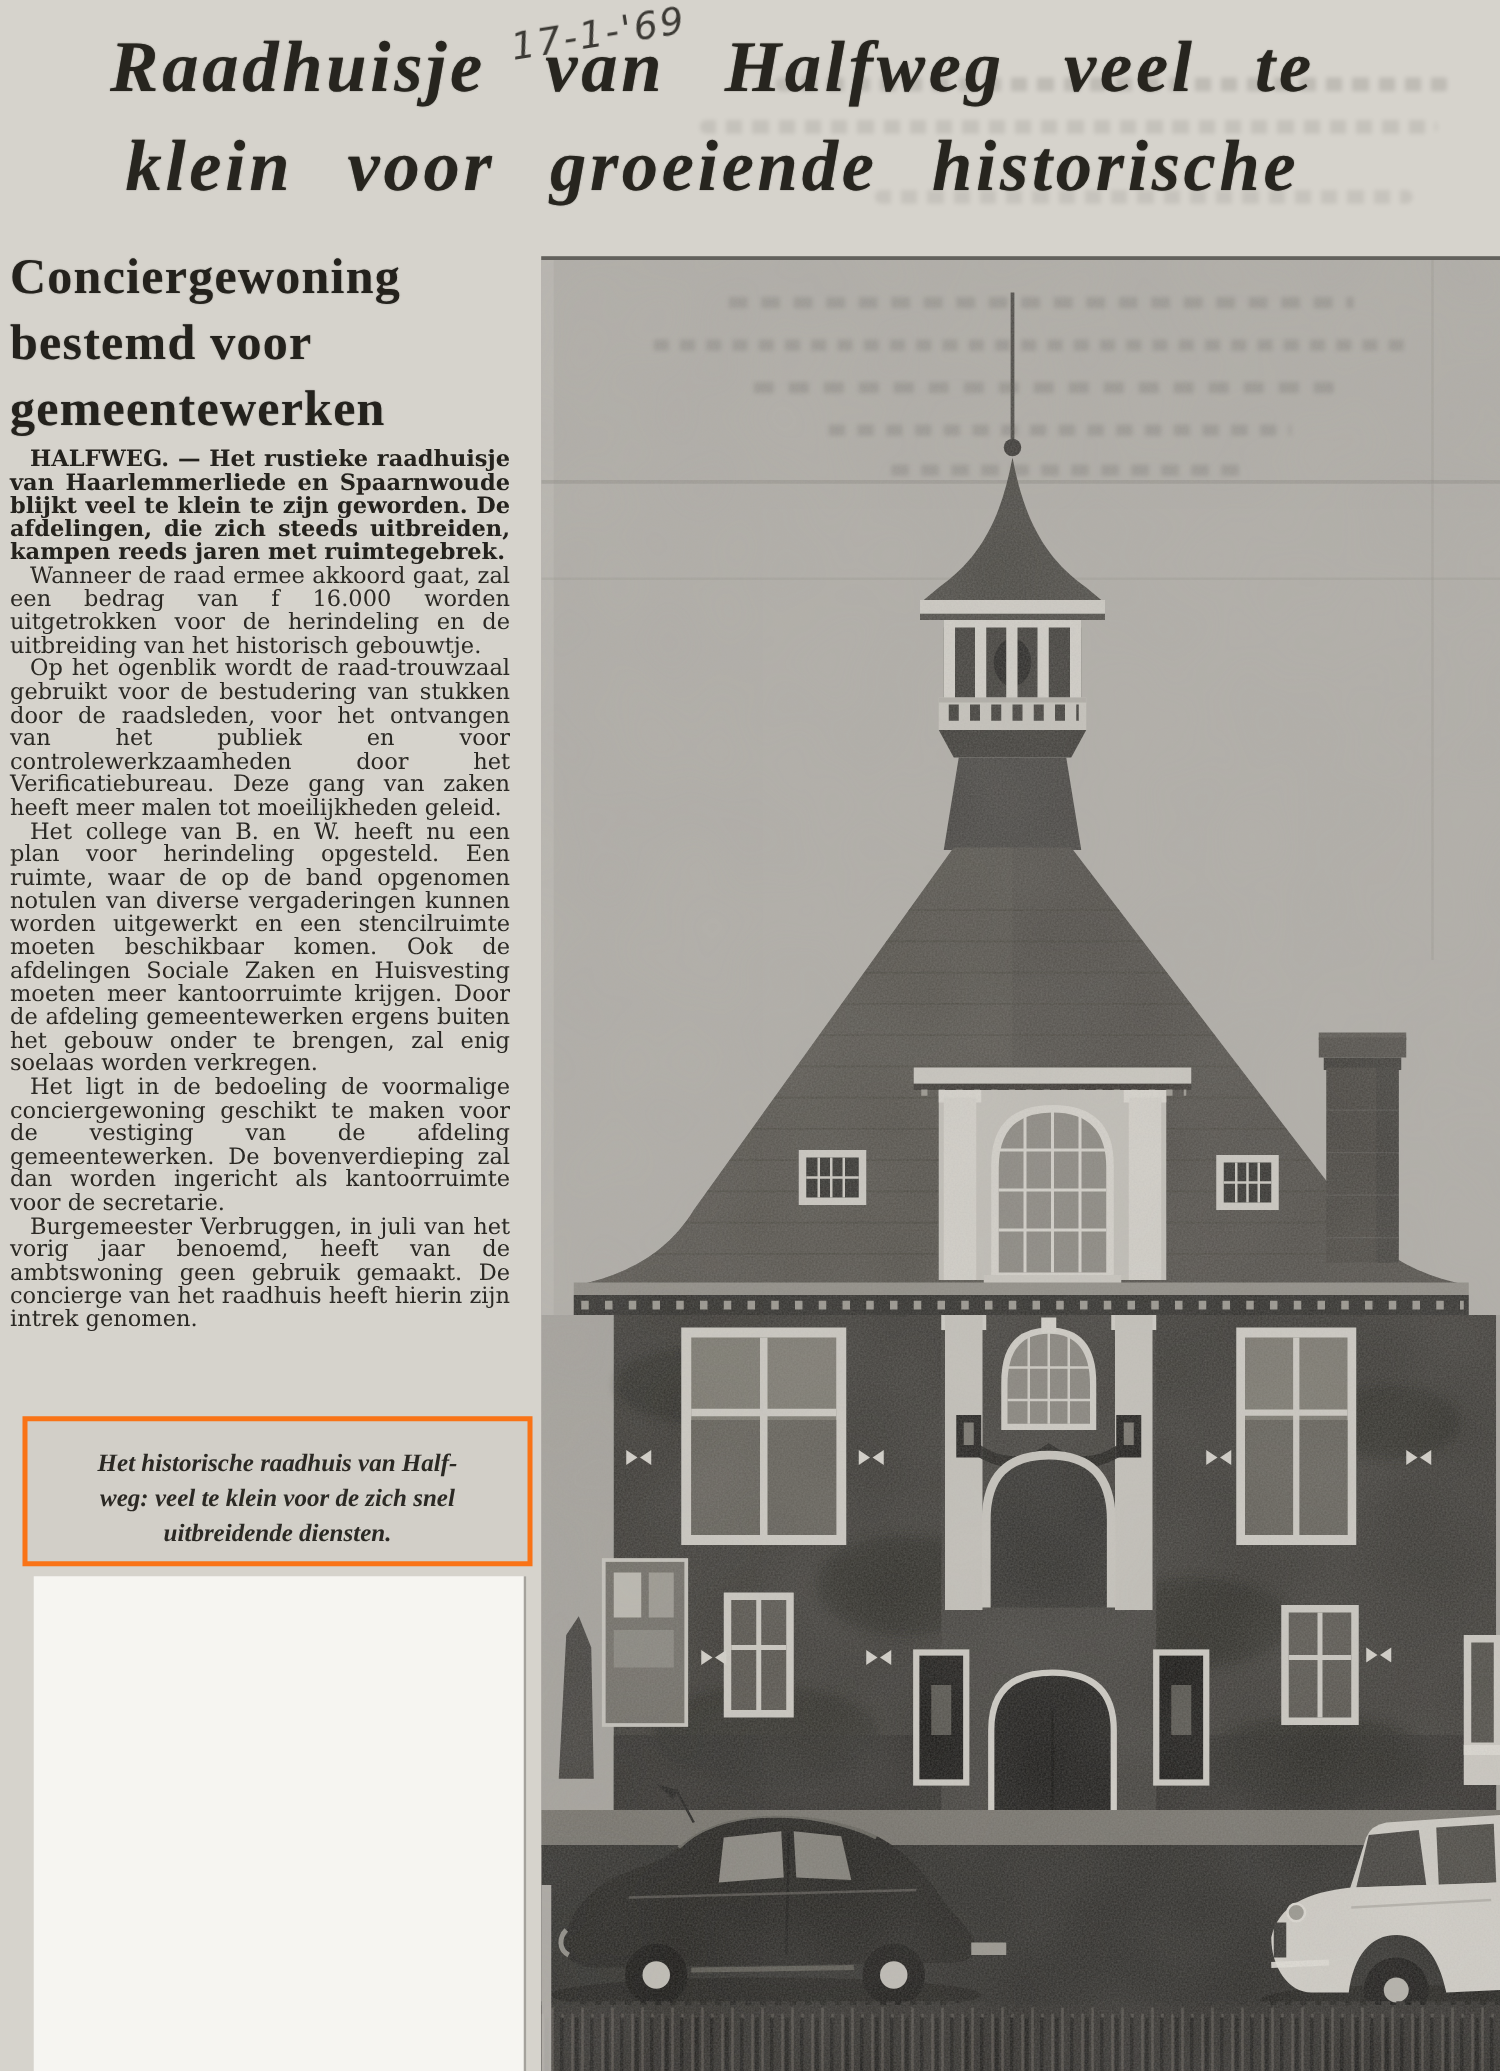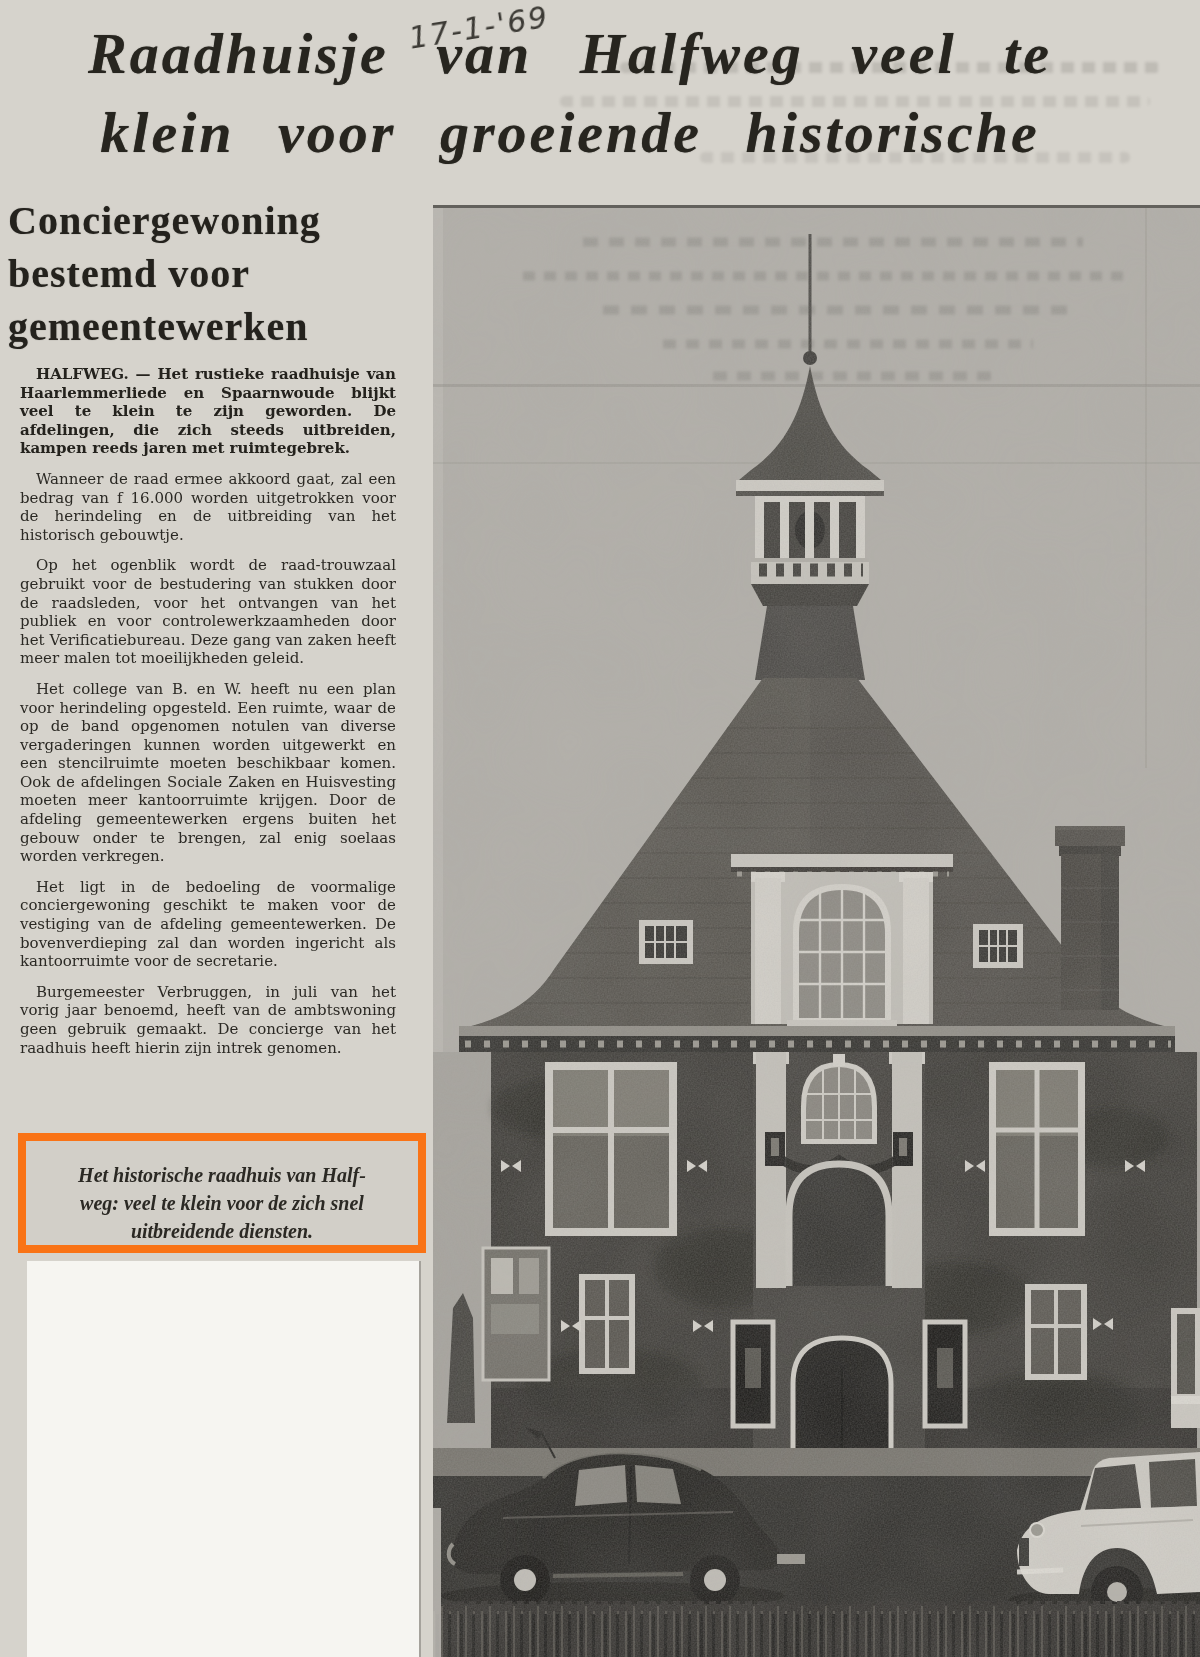--- a/index.html
+++ b/index.html
@@ -38,29 +38,29 @@
   
   .column{position:absolute;left:8px;top:194px;width:400px;}
   .subhead{
     margin:0;font-weight:bold;font-size:40px;line-height:53px;
     letter-spacing:1px;color:#24221d;white-space:pre-line;
     text-shadow:0 0 1px rgba(36,34,29,.5);
   }
   .byline{margin-top:10px;text-align:center;font-size:19px;color:#35332d;}
   .body-copy{margin-top:6px;}
   .para{
-    margin:12px;font-size:15px;line-height:18.6px;
+    margin:0;font-size:18px;line-height:18.6px;
     font-family:"DejaVu Serif", serif;
     text-align:justify;text-indent:16px;color:#2b2924;
   }
   .para.lead{font-weight:bold;color:#24221d;}
   
   .caption-box{
     position:absolute;left:18px;top:1133px;width:408px;height:120px;
-    border:8px solid #f97316;background:#d2cfc8;
+    border:4px solid #f97316;background:#d2cfc8;
     box-sizing:border-box;
   }
   .caption-text{
     margin:20px 20px 0 20px;text-align:center;
     font-style:italic;font-weight:bold;font-size:20px;line-height:28px;
     color:#2b2924;white-space:pre-line;
   }
   
   .blank-paper{
     position:absolute;left:27px;top:1261px;width:392px;height:396px;

